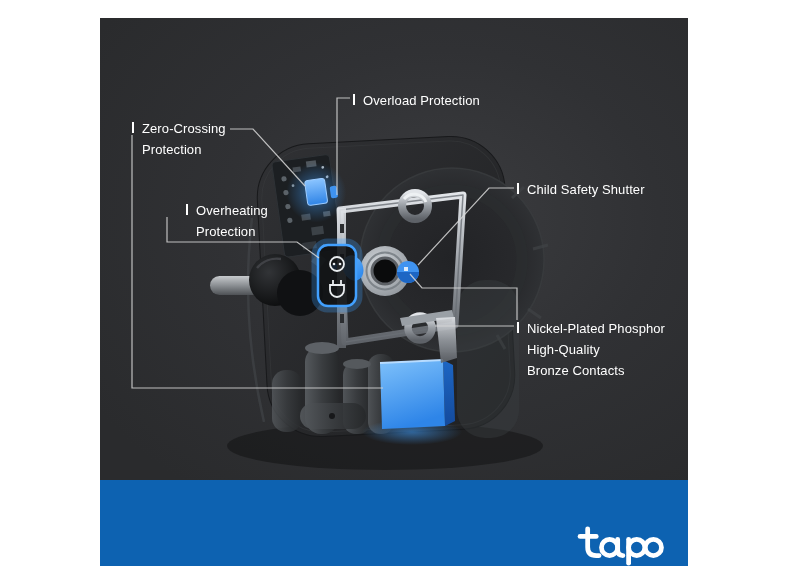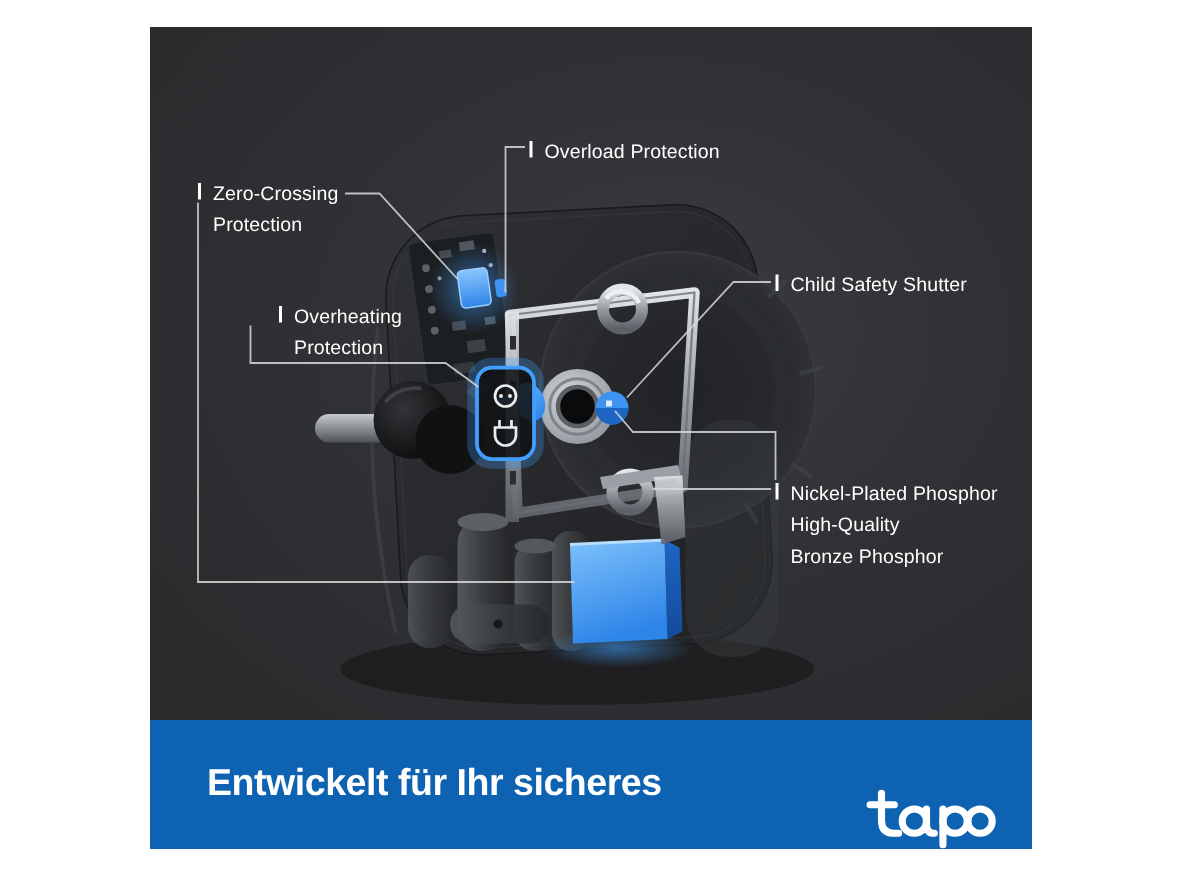--- a/index.html
+++ b/index.html
@@ -215,26 +215,25 @@
 
     <div class="callout co-child">
       <span class="tick"></span>
       <div>Child Safety Shutter</div>
     </div>
 
     <div class="callout co-contacts">
       <span class="tick"></span>
       <div>Nickel-Plated Phosphor</div>
       <div>High-Quality</div>
-      <div>Bronze Phosphor</div>
+      <div>Bronze Contacts</div>
     </div>
 
     <div class="banner">
       <div class="banner-text">
-        <div>Entwickelt für Ihr sicheres</div>
       </div>
       <div class="brand">
         <span class="sr">tapo</span>
         <svg viewBox="0 0 92 42" width="88" height="40">
           <g fill="none" stroke="#ffffff" stroke-width="5" stroke-linecap="round">
             <path d="M11,3 V22 Q11,31 20,31 H23"></path>
             <path d="M3,11 H20"></path>
             <circle cx="34" cy="22.5" r="8.5"></circle>
             <path d="M42.5,14 V25 Q42.5,31 48,31"></path>
             <path d="M54,14 V39"></path>

